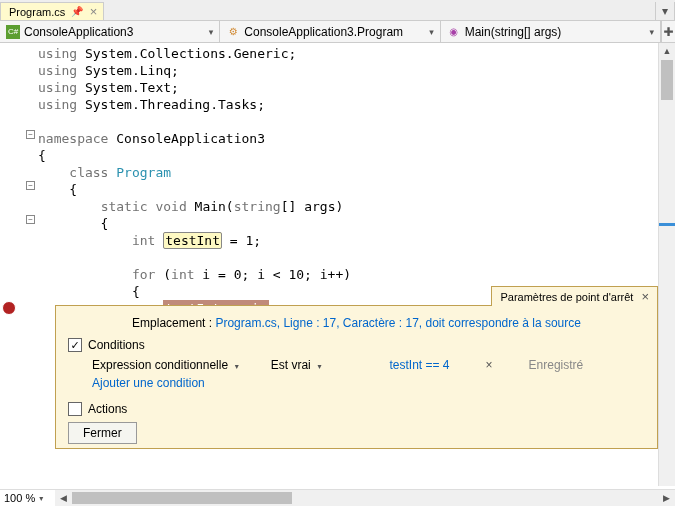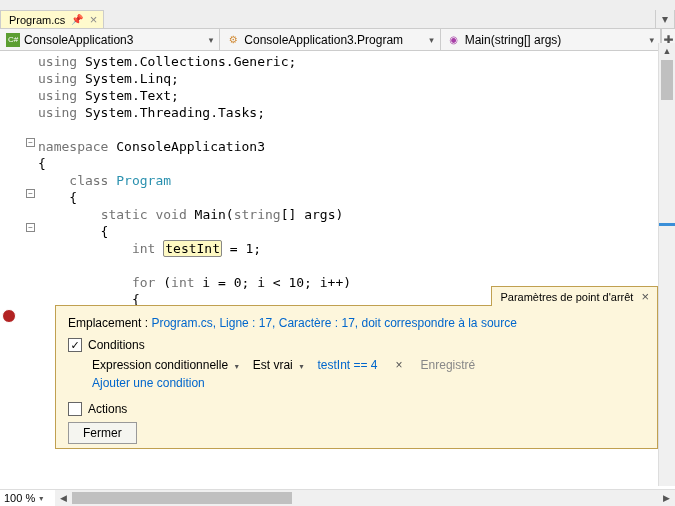--- a/index.html
+++ b/index.html
@@ -1,17 +1,17 @@
 <!DOCTYPE html>
 <html><head>
 <meta charset="utf-8">
 <style>
 * { box-sizing: border-box; margin: 0; padding: 0; }
 body { font-family: "Segoe UI", Tahoma, sans-serif; font-size: 12px; background: #fff; width: 675px; height: 506px; overflow: hidden; position: relative; }
-.tab-bar { background: #eee; height: 29px; display: flex; align-items: flex-end; border-bottom: 1px solid #ccc; }
+.tab-bar { background: #eee; height: 21px; display: flex; align-items: flex-end; border-bottom: 1px solid #ccc; }
 .tab { background: #fffacd; border: 1px solid #ccc; border-bottom: none; padding: 2px 6px 2px 8px; display: flex; align-items: center; gap: 6px; font-size: 11px; }
 .tab .pin { color: #c9a030; font-size: 10px; }
 .tab .close { color: #888; cursor: pointer; font-size: 13px; line-height: 1; }
 .tab-bar .drop { margin-left: auto; padding: 2px 6px; color: #555; border-left: 1px solid #ccc; border-right: 1px solid #ccc; }
 .nav-bar { height: 22px; display: flex; border-bottom: 1px solid #ccc; background: #f5f5f5; }
 .nav-seg { display: flex; align-items: center; padding: 0 6px; border-right: 1px solid #ccc; min-width: 0; flex: 1; gap: 4px; }
 .nav-seg:last-child { flex: 0.9; border-right: none; }
 .nav-icon { width: 14px; height: 14px; display: inline-flex; align-items: center; justify-content: center; font-size: 10px; }
 .nav-seg .drop { margin-left: auto; color: #555; font-size: 9px; }
 .plus-icon { width: 14px; border-left: 1px solid #ccc; display: flex; align-items: center; justify-content: center; color: #555; font-size: 12px; }
@@ -29,27 +29,27 @@
 .scroll-v .thumb { position: absolute; top: 17px; left: 2px; right: 2px; height: 40px; background: #c0c0c0; }
 .scroll-v .mark { position: absolute; left: 0; right: 0; height: 3px; background: #3a8fd8; }
 .scroll-h { position: absolute; bottom: 0; left: 55px; right: 0; height: 17px; background: #f0f0f0; border-top: 1px solid #ddd; display:flex; }
 .scroll-h .arrow { width: 17px; text-align: center; font-size: 9px; color: #555; line-height: 17px; }
 .scroll-h .thumb { width: 220px; background: #c0c0c0; margin: 2px 0; }
 .zoom { position: absolute; bottom: 0; left: 0; width: 55px; height: 17px; border-top: 1px solid #ddd; display: flex; align-items: center; padding: 0 4px; gap: 4px; font-size: 11px; margin-top: 45px; }
 .zoom .drop { font-size: 8px; color: #555; }
 .panel { position: absolute; left: 55px; right: 17px; top: 305px; background: #fdf6dc; border: 1px solid #c0a050; padding: 10px 12px 4px; }
 .panel-title-tab { position: absolute; top: -20px; right: -1px; background: #fdf6dc; border: 1px solid #c0a050; border-bottom: none; padding: 2px 8px; font-size: 11px; display: flex; align-items: center; gap: 8px; }
 .panel-title-tab .close { color: #555; font-size: 13px; cursor: pointer; }
-.loc-line { font-size: 12px; margin-bottom: 8px; }
+.loc-line { font-size: 12px; margin-bottom: 8px; text-align: center; }
 .loc-line a { color: #0066cc; text-decoration: none; }
 .chk-row { display: flex; align-items: center; gap: 6px; margin-bottom: 6px; }
 .chk { width: 14px; height: 14px; border: 1px solid #666; display: inline-flex; align-items: center; justify-content: center; font-size: 11px; background: #fff; }
-.cond-row { display: flex; align-items: center; gap: 14px; margin-left: 24px; margin-bottom: 4px; font-size: 12px; }
+.cond-row { display: flex; align-items: center; gap: 32px; margin-left: 24px; margin-bottom: 4px; font-size: 12px; }
 .cond-row .drop { font-size: 8px; color: #555; }
-.cond-val { color: #0066cc; }
+.cond-val { color: #0066cc; margin-left: 36px; }
 .cond-x { color: #555; padding: 0 4px; cursor: pointer; }
 .saved { color: #888; }
 .add-link { color: #0066cc; margin-left: 24px; font-size: 12px; display: inline-block; margin-bottom: 12px; cursor: pointer; }
 .close-btn { border: 1px solid #999; background: #f5f5f0; padding: 3px 14px; font-size: 12px; cursor: pointer; }
 </style>
 </head>
 <body>
 
 <div class="tab-bar">
   <div class="tab">

